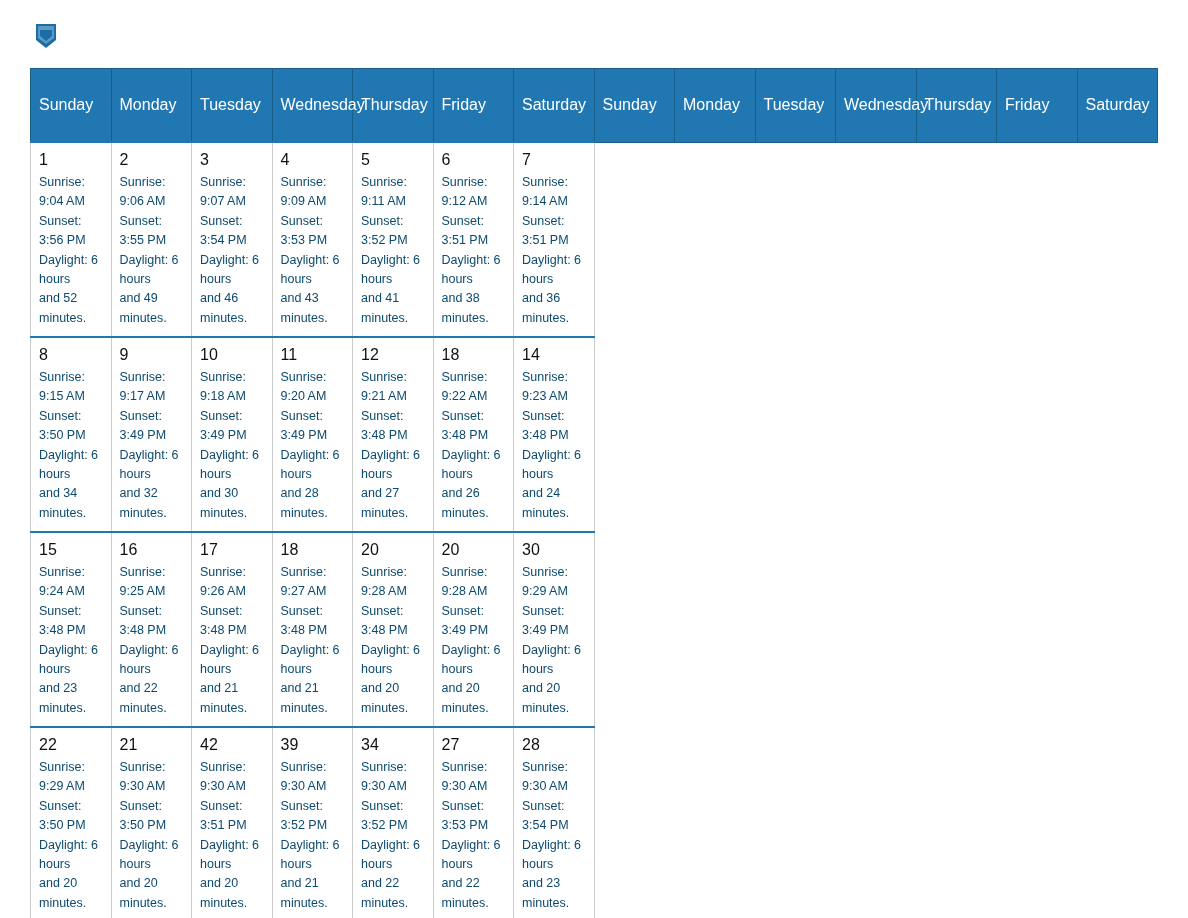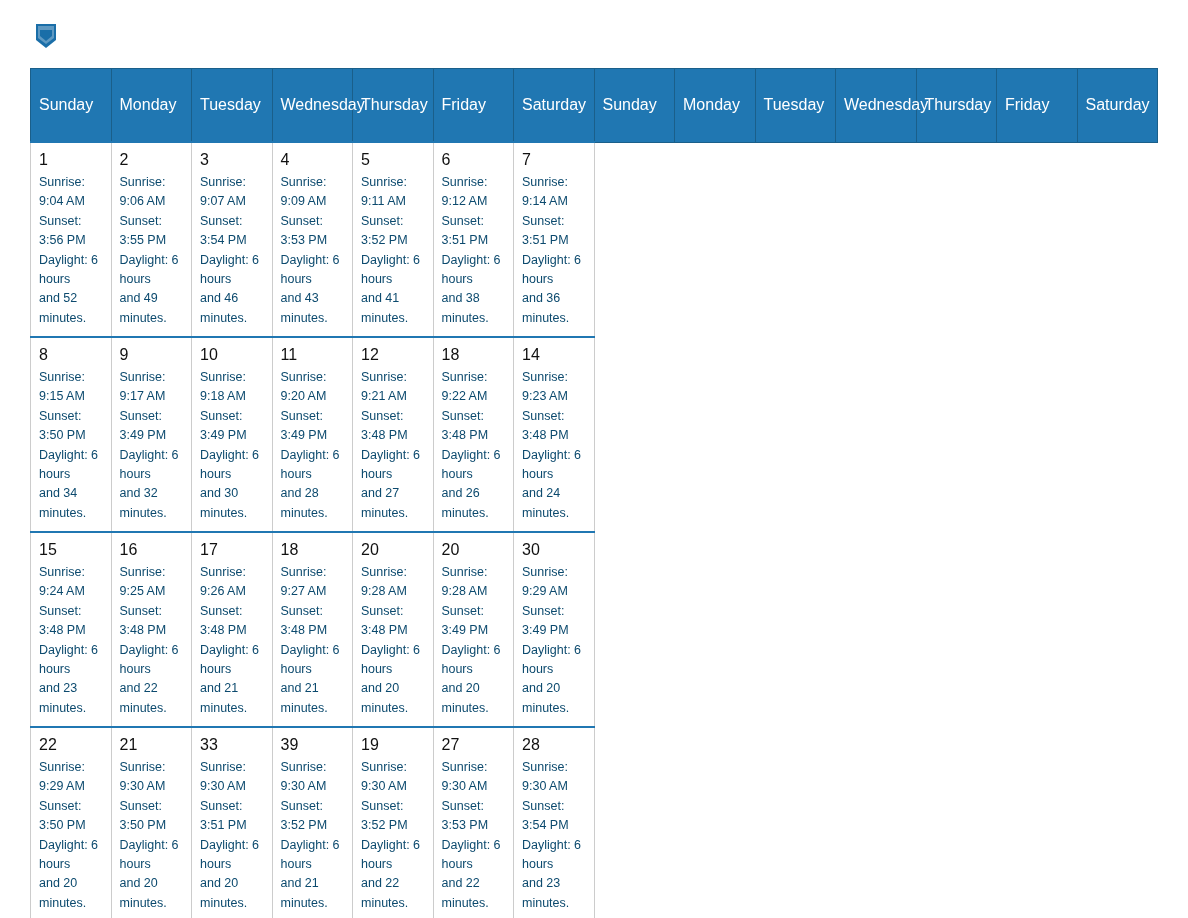--- a/index.html
+++ b/index.html
@@ -350,39 +350,39 @@
         <td>
         <span class="day-number">21</span>
         <div class="day-info">
           Sunrise: 9:30 AM<br>
           Sunset: 3:50 PM<br>
           Daylight: 6 hours<br>
           and 20 minutes.
         </div>
       </td>
         <td>
-        <span class="day-number">33</span>
+        <span class="day-number">42</span>
         <div class="day-info">
           Sunrise: 9:30 AM<br>
           Sunset: 3:51 PM<br>
           Daylight: 6 hours<br>
           and 20 minutes.
         </div>
       </td>
         <td>
         <span class="day-number">39</span>
         <div class="day-info">
           Sunrise: 9:30 AM<br>
           Sunset: 3:52 PM<br>
           Daylight: 6 hours<br>
           and 21 minutes.
         </div>
       </td>
         <td>
-        <span class="day-number">19</span>
+        <span class="day-number">34</span>
         <div class="day-info">
           Sunrise: 9:30 AM<br>
           Sunset: 3:52 PM<br>
           Daylight: 6 hours<br>
           and 22 minutes.
         </div>
       </td>
         <td>
         <span class="day-number">27</span>
         <div class="day-info">

